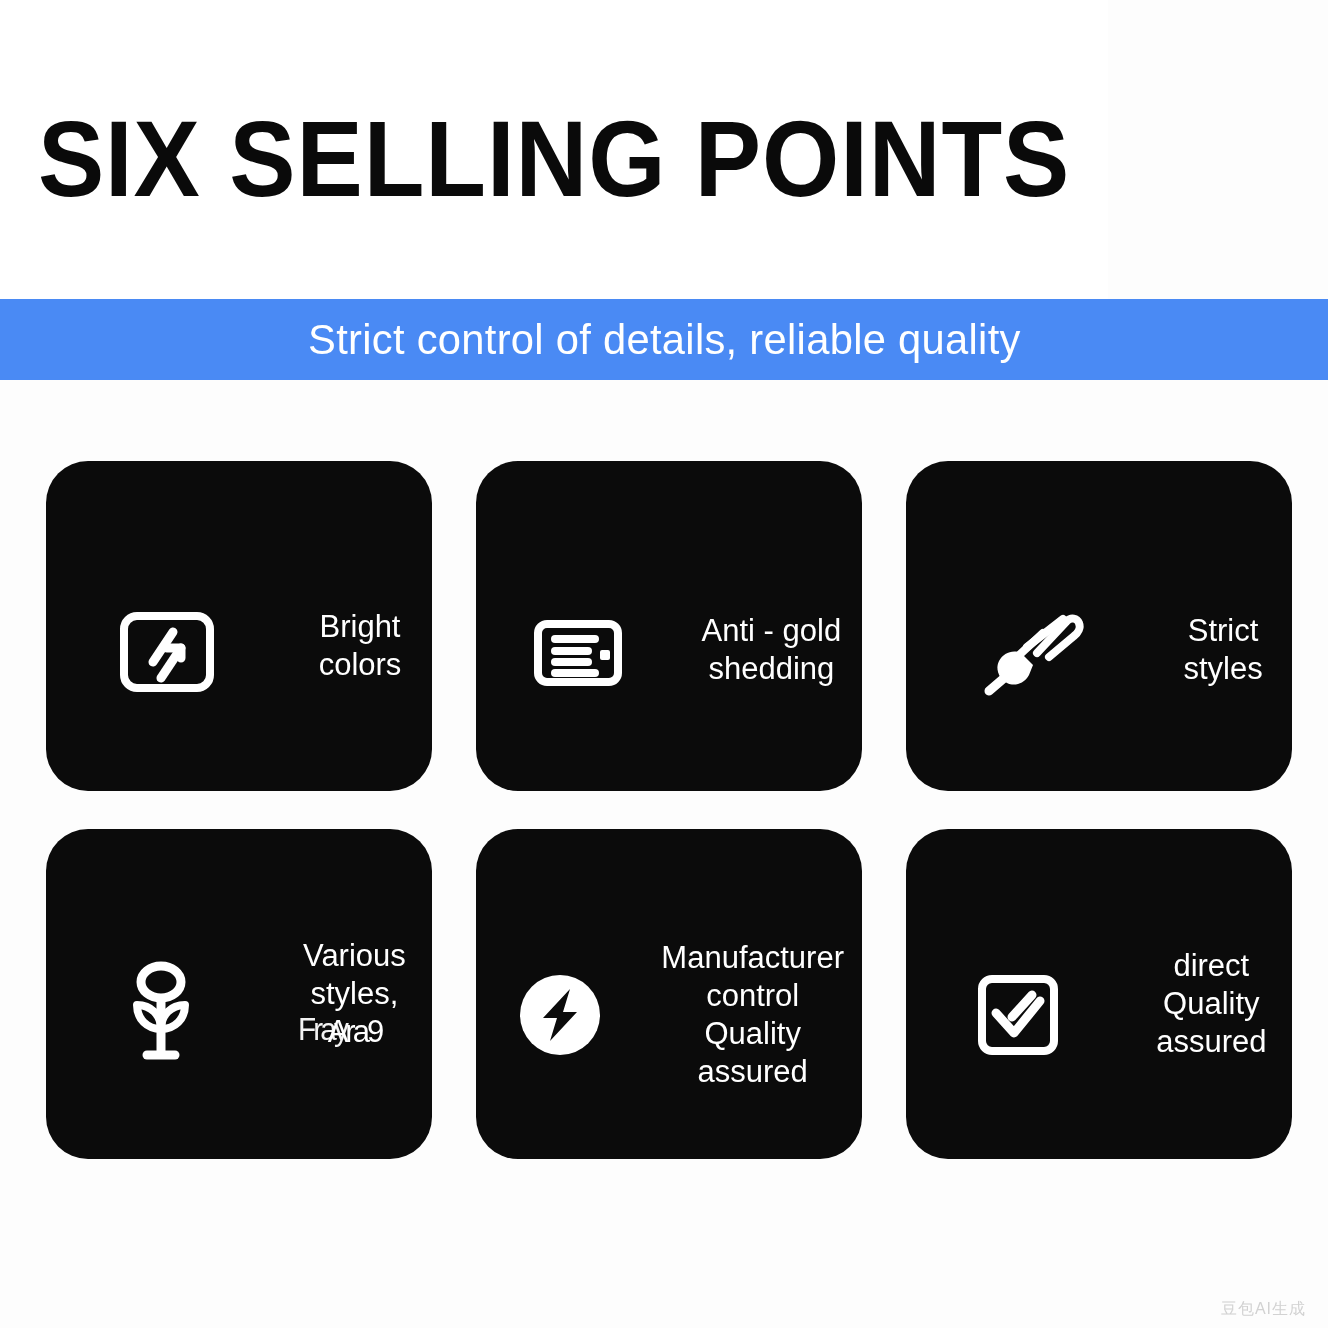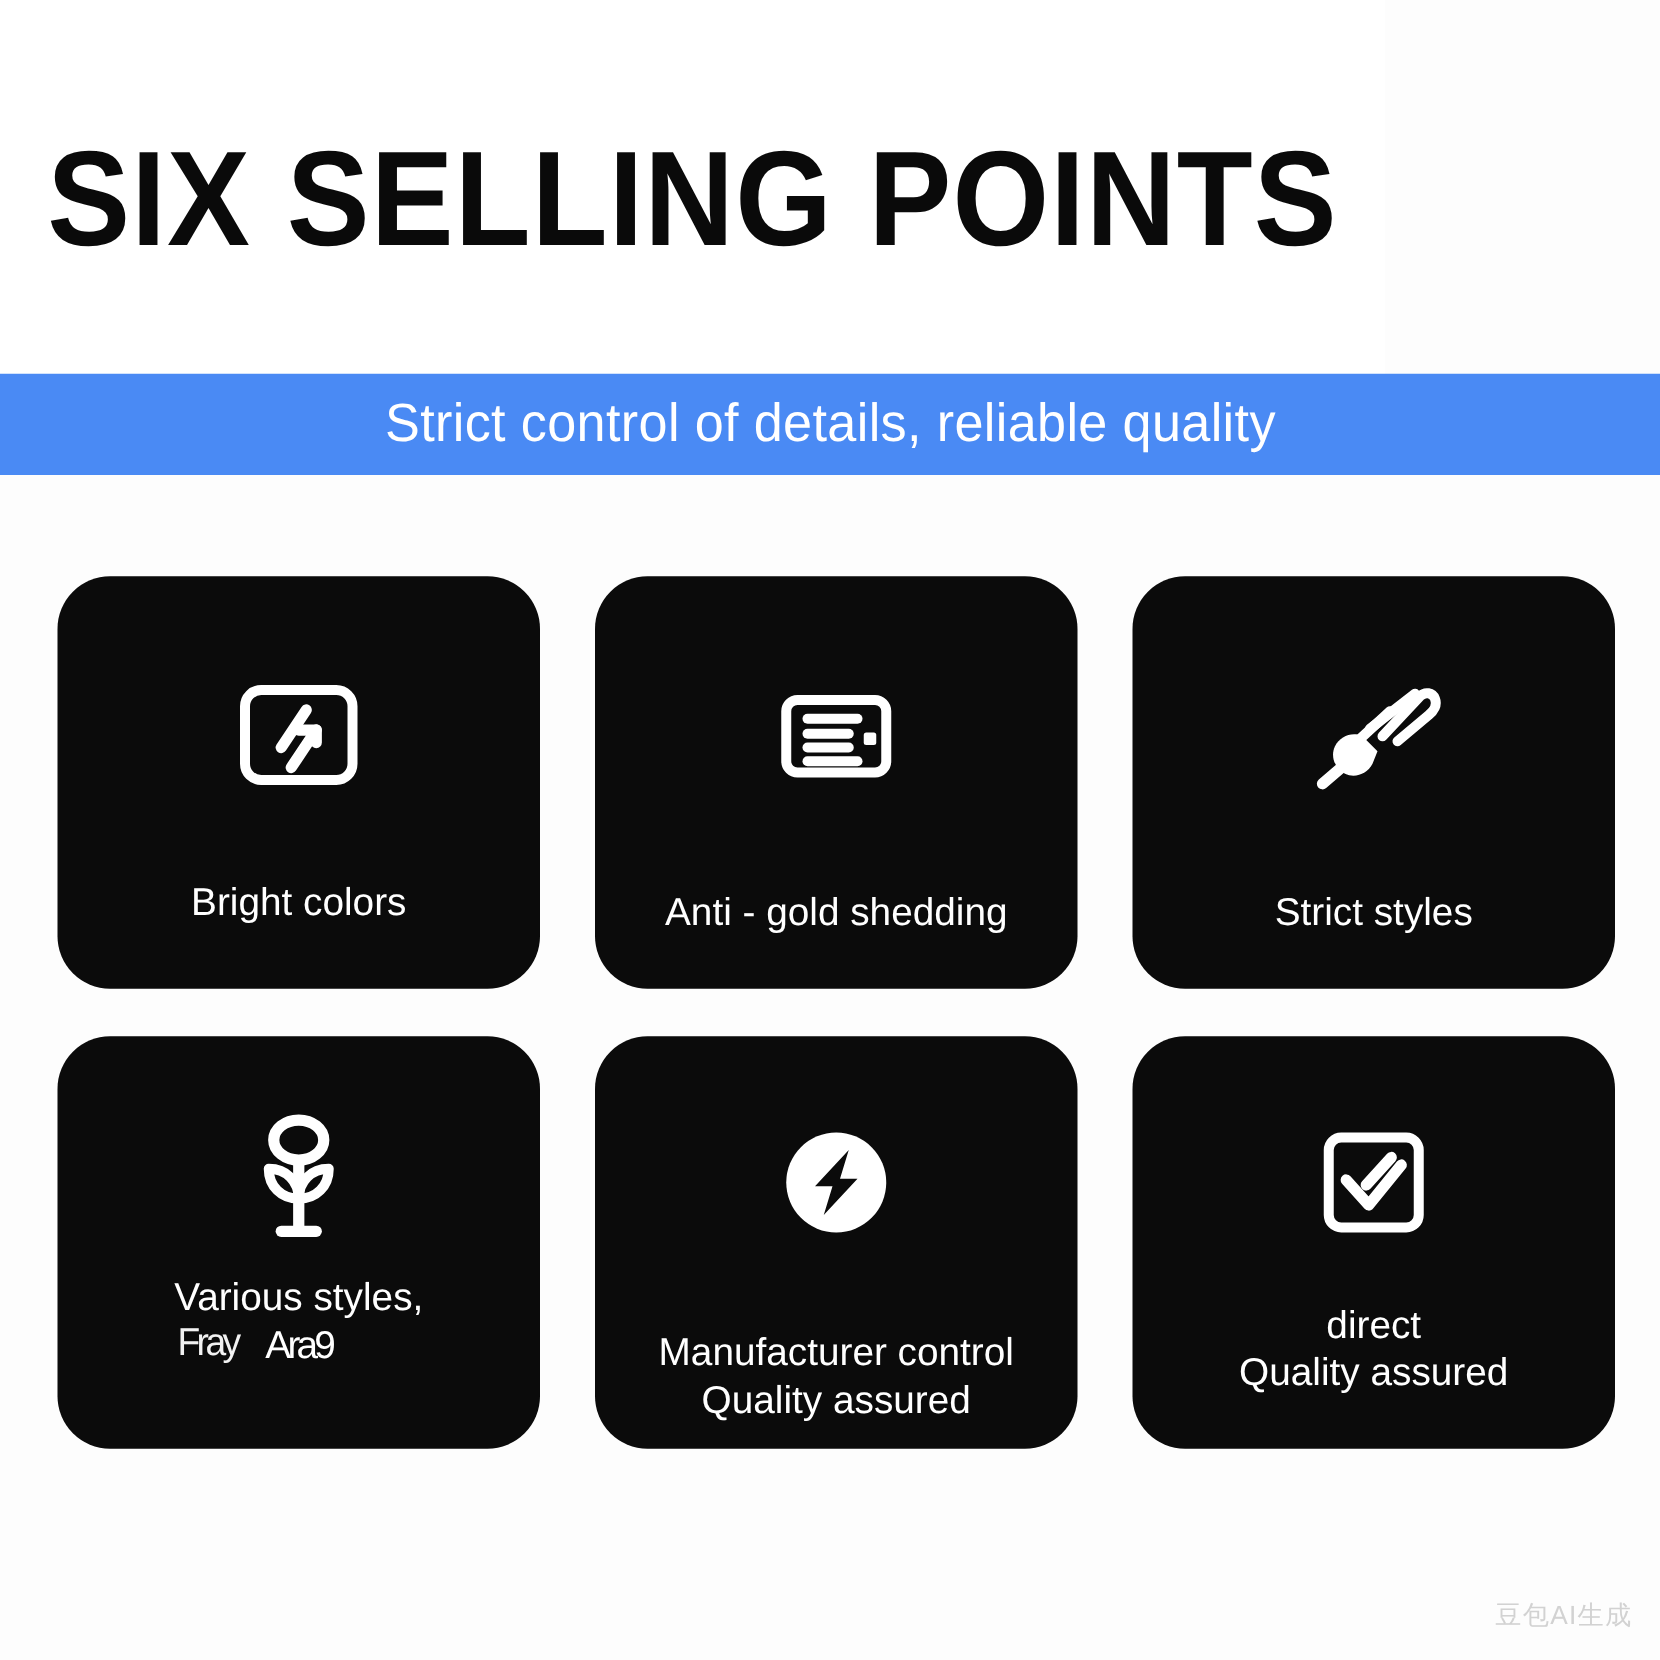--- a/index.html
+++ b/index.html
@@ -78,21 +78,21 @@
     grid-template-columns: repeat(3, 386px);
     grid-template-rows: 330px 330px;
     column-gap: 44px;
     row-gap: 38px;
   }
   .card {
     background: #0b0b0b;
     border-radius: 42px;
     position: relative;
     display: flex;
-    flex-direction: column;
+    flex-direction: row;
     align-items: center;
     overflow: hidden;
   }
   .card-icon {
     height: 150px;
     display: flex;
     align-items: center;
     justify-content: center;
     width: 100%;
     margin-top: 52px;
@@ -139,23 +139,23 @@
     top: -2px;
     z-index: 1;
     opacity: 0.95;
     transform: scaleX(0.96);
   }
 
   
   .watermark {
     position: absolute;
     right: 22px;
-    bottom: 22px;
+    bottom: 8px;
     color: rgba(140,140,140,0.38);
-    font-size: 21px;
+    font-size: 16px;
     letter-spacing: 1px;
     user-select: none;
   }
 </style>
 </head>
 <body>
 
 <div class="page">
 
   <div class="title-zone">

